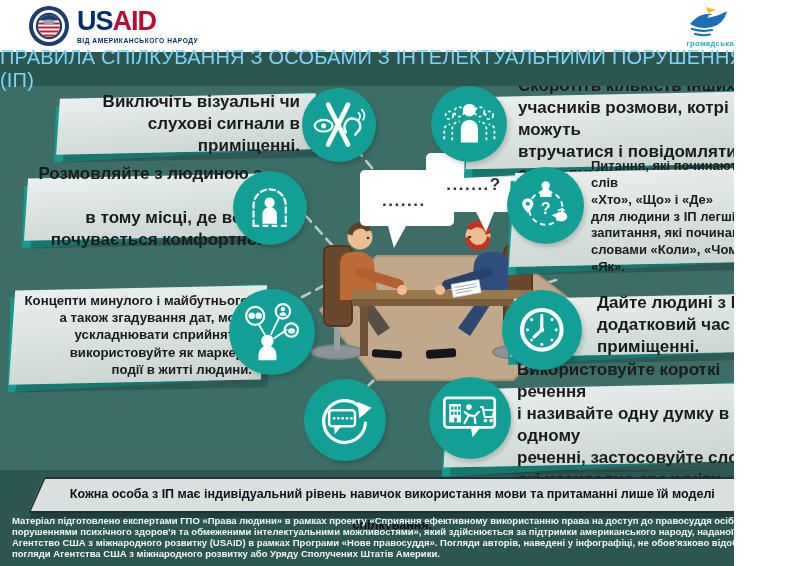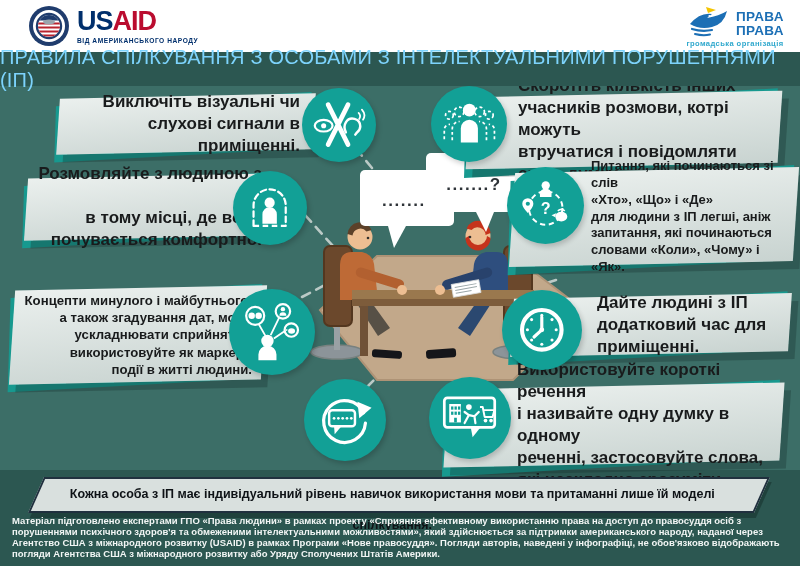--- a/index.html
+++ b/index.html
@@ -1,17 +1,17 @@
 <!DOCTYPE html>
 <html><head>
 <meta charset="utf-8">
 <style>
   html,body{margin:0;padding:0;}
   body{font-family:"Liberation Sans",sans-serif;}
-  .page{position:relative;width:800px;height:566px;overflow:hidden;background:#3C6E67;}
+  .page{position:relative;width:734px;height:566px;overflow:hidden;background:#3C6E67;}
   
   .header{position:absolute;left:0;top:0;width:800px;height:52px;background:#ffffff;z-index:6;}
   .usaid{position:absolute;left:28px;top:5px;display:flex;align-items:center;gap:7px;}
   .usaid-text{display:flex;flex-direction:column;line-height:1;}
   .usaid-word{font-size:27px;font-weight:bold;letter-spacing:-1px;}
   .usaid-word .us{color:#002F6C;} .usaid-word .aid{color:#BA0C2F;}
   .usaid-tag{font-size:6.6px;font-weight:bold;color:#002F6C;letter-spacing:.55px;margin-top:3px;}
   .prava{position:absolute;right:16px;top:6px;display:flex;flex-direction:column;align-items:center;}
   .prava-row{display:flex;align-items:flex-end;gap:6px;}
   .prava-name{font-size:13.5px;font-weight:bold;color:#1C6FB5;line-height:1.02;letter-spacing:.4px;}

